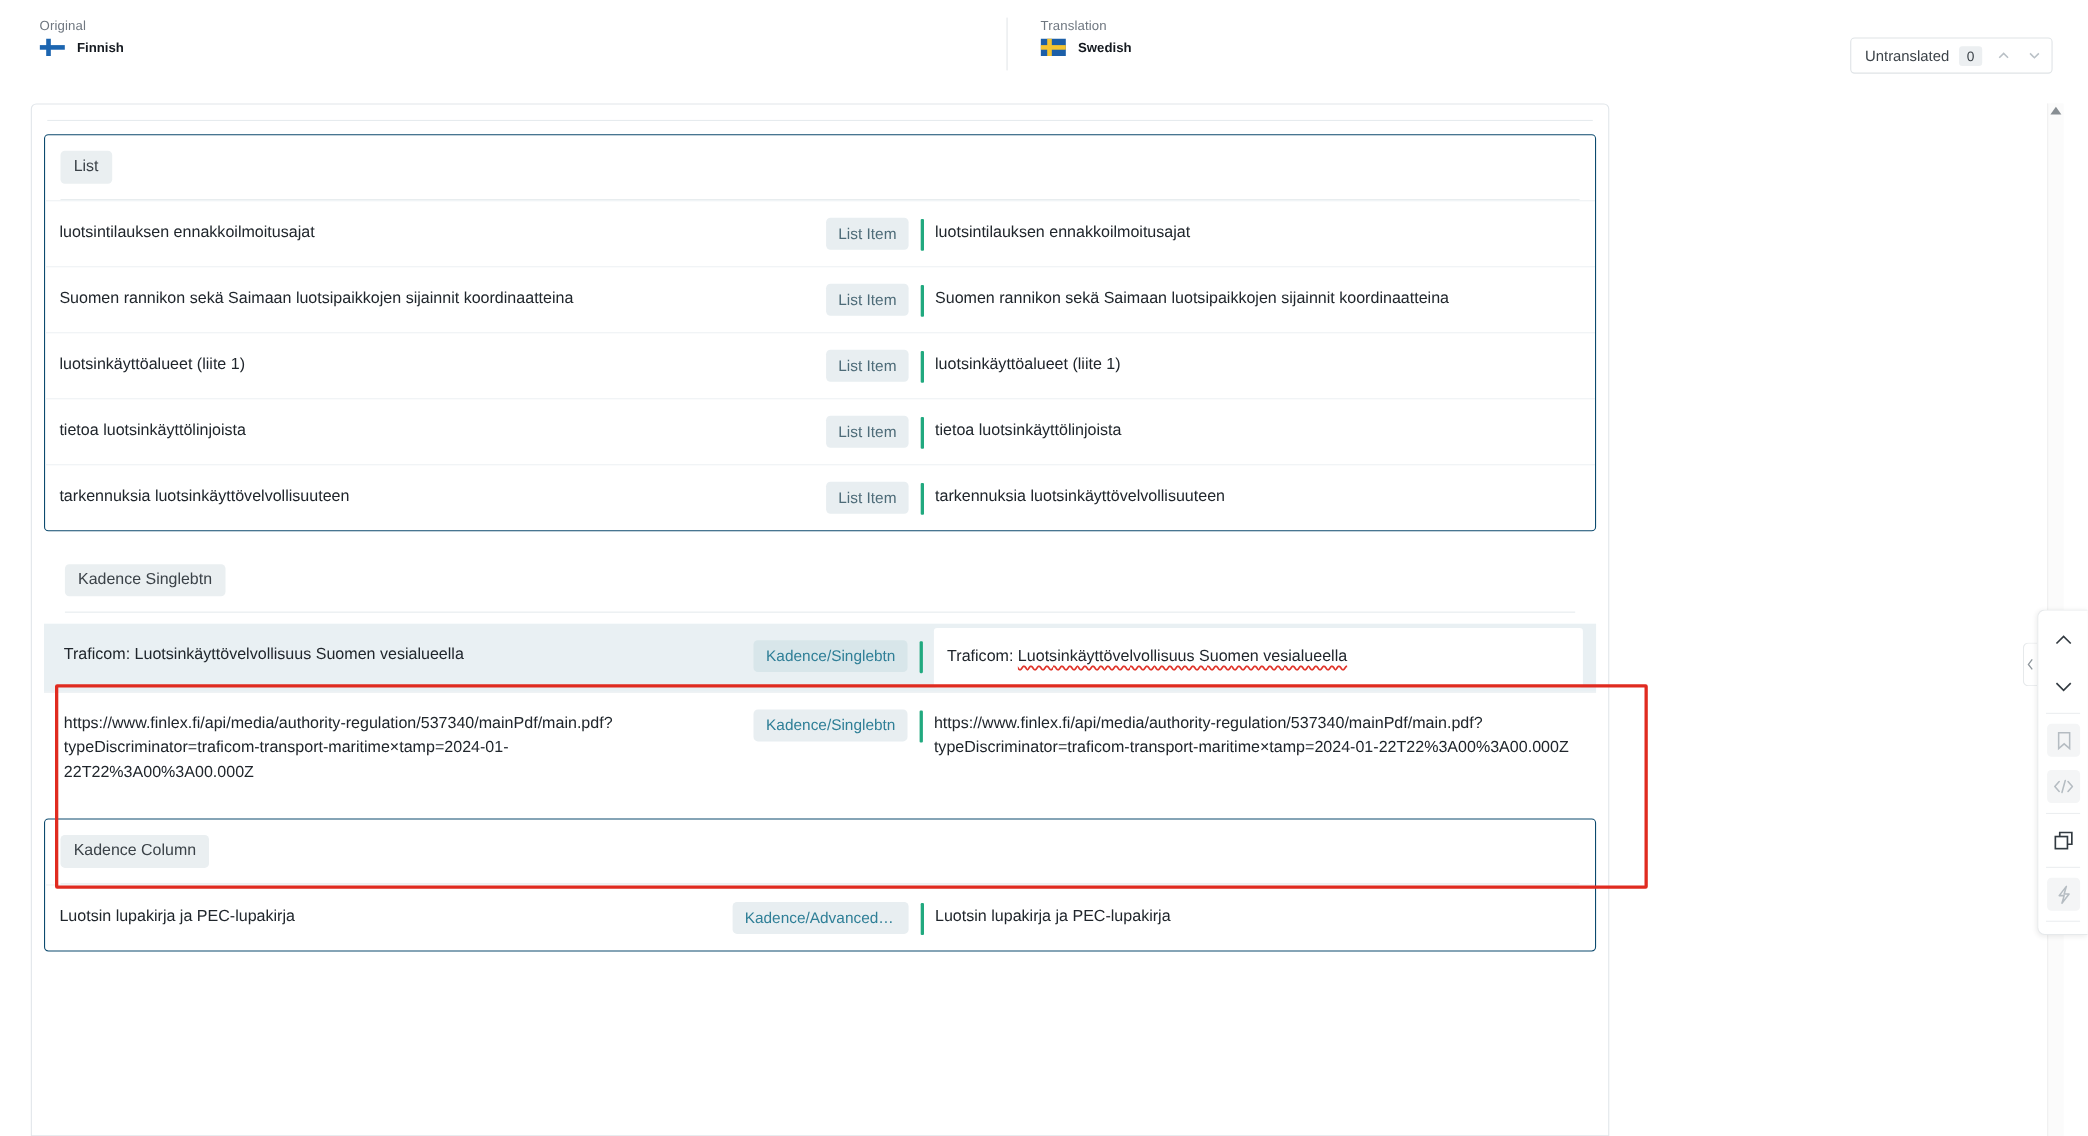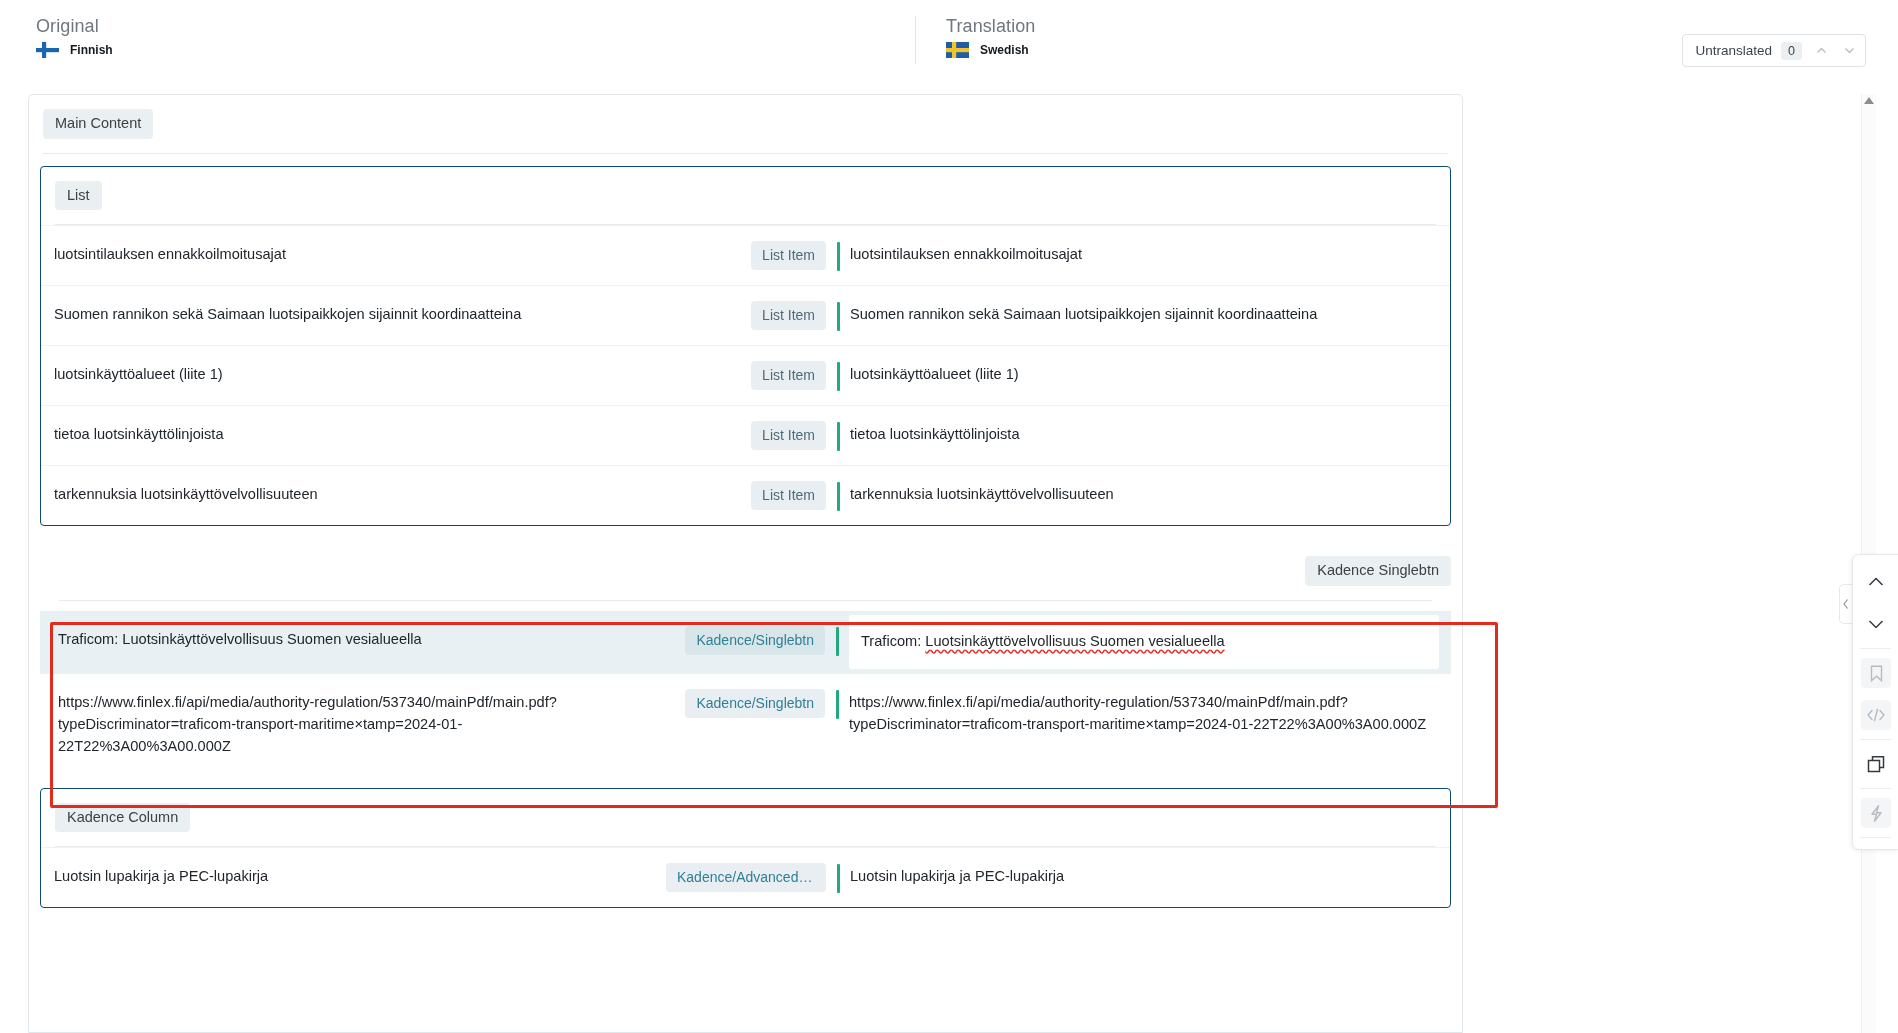--- a/index.html
+++ b/index.html
@@ -17,21 +17,21 @@
     position: relative;
     display: flex;
     align-items: flex-start;
     height: 80px;
     padding: 16px 0 0 0;
   }
   .hdr-col { position: relative; }
   .hdr-col.original { width: 915px; padding-left: 36px; }
   .hdr-col.translation { width: 540px; padding-left: 30px; border-left: 1px solid #e3e7ea; min-height: 48px; }
   .hdr-label {
-    font-size: 18px;
+    font-size: 12px;
     color: #6f7780;
     letter-spacing: .1px;
     margin-bottom: 5px;
   }
   .hdr-lang {
     display: flex;
     align-items: center;
     gap: 11px;
     font-size: 12px;
     color: #14191f;
@@ -288,23 +288,20 @@
         <svg width="15" height="15" viewBox="0 0 15 15" fill="none" stroke="currentColor" stroke-width="1.4">
           <path d="M3.5 5.5 L7.5 9.5 L11.5 5.5"></path>
         </svg>
       </span>
     </div>
   </div>
 
   <div class="main-wrap">
     <div class="outer-card">
 
-      <div class="section-badge-row">
-        <span class="badge">Main Content</span>
-      </div>
       <div class="hr-line"></div>
 
       <div class="inner-card">
         <div class="section-badge-row">
           <span class="badge">List</span>
         </div>
         <div class="hr-line"></div>
 
         <div class="row">
           <div class="cell-orig">luotsintilauksen ennakkoilmoitusajat</div>
@@ -356,21 +353,21 @@
               <span class="type-badge">List Item</span>
             </div>
           <div class="cell-sep">
               <span class="sep-bar"></span>
             </div>
           <div class="cell-trans">tarkennuksia luotsinkäyttövelvollisuuteen</div>
         </div>
       </div>
 
       <div class="inner-card" style="border:none;margin-top:16px;">
-        <div class="section-badge-row" style="padding-left:19px;text-align:right;">
+        <div class="section-badge-row" style="padding-left:19px;">
           <span class="badge">Kadence Singlebtn</span>
         </div>
         <div class="hr-line" style="margin-left:19px;margin-right:19px;"></div>
 
         <div class="row active" style="border-top:none;margin-top:10px;">
           <div class="cell-orig" style="padding-left:18px;">Traficom: Luotsinkäyttövelvollisuus Suomen vesialueella</div>
           <div class="cell-type">
               <span class="type-badge">Kadence/Singlebtn</span>
             </div>
           <div class="cell-sep">

